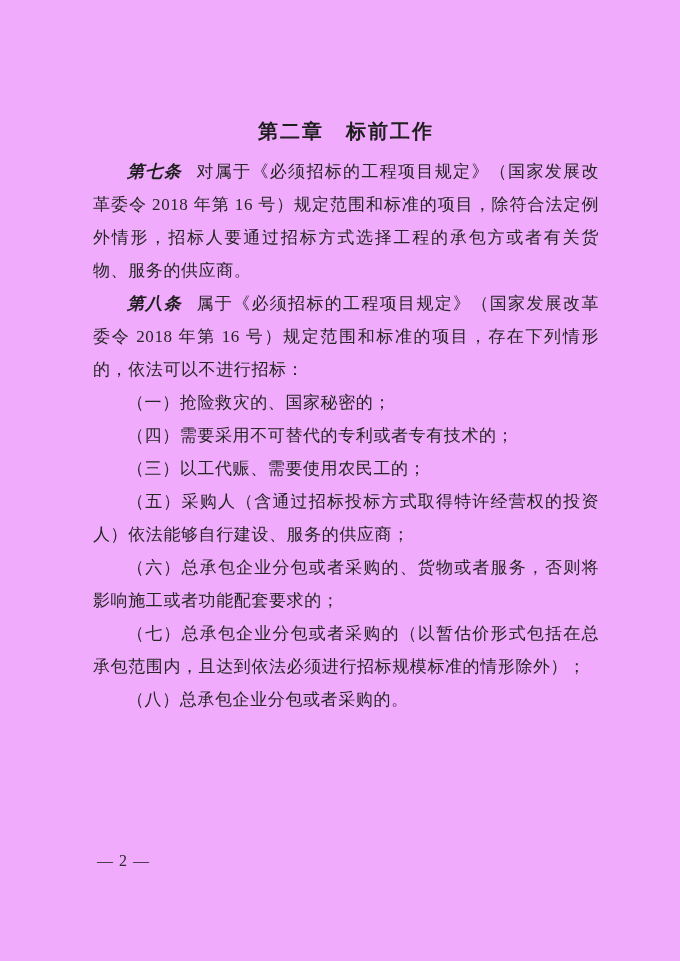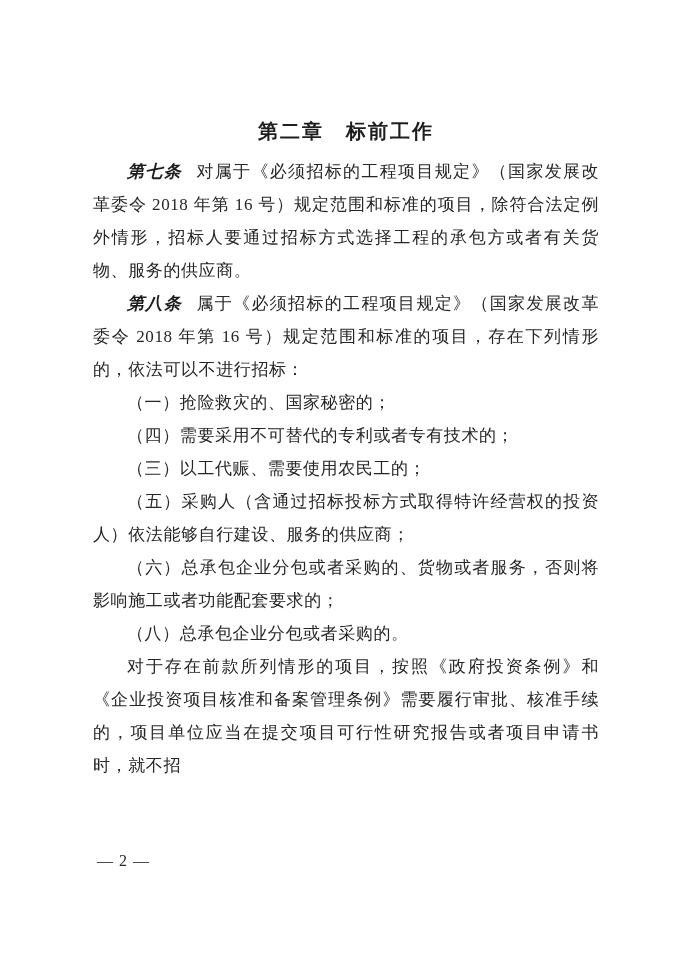--- a/index.html
+++ b/index.html
@@ -5,21 +5,21 @@
   html, body {
     margin: 0;
     padding: 0;
     background: #e8e8e8;
   }
   .page {
     position: relative;
     width: 680px;
     height: 961px;
     margin: 0 auto;
-    background: #ffffff;
+    background: #f0abfc;
     color: #262626;
     font-family: "Liberation Serif", "DejaVu Serif", serif;
     overflow: hidden;
   }
   .content {
     position: absolute;
     left: 93px;
     top: 118px;
     width: 506px;
   }
@@ -67,20 +67,20 @@
 
     <p class="para"><span class="art-num">第七条</span><span>对属于《必须招标的工程项目规定》（国家发展改革委令 2018 年第 16 号）规定范围和标准的项目，除符合法定例外情形，招标人要通过招标方式选择工程的承包方或者有关货物、服务的供应商。</span></p>
 
     <p class="para"><span class="art-num">第八条</span><span>属于《必须招标的工程项目规定》（国家发展改革委令 2018 年第 16 号）规定范围和标准的项目，存在下列情形的，依法可以不进行招标：</span></p>
 
     <p class="para">（一）抢险救灾的、国家秘密的；</p>
     <p class="para">（四）需要采用不可替代的专利或者专有技术的；</p>
     <p class="para">（三）以工代赈、需要使用农民工的；</p>
     <p class="para">（五）采购人（含通过招标投标方式取得特许经营权的投资人）依法能够自行建设、服务的供应商；</p>
     <p class="para">（六）总承包企业分包或者采购的、货物或者服务，否则将影响施工或者功能配套要求的；</p>
+    <p class="para">（七）总承包企业分包或者采购的（以暂估价形式包括在总承包范围内，且达到依法必须进行招标规模标准的情形除外）；</p>
     <p class="para">（八）总承包企业分包或者采购的。</p>
 
-    <p class="para">对于存在前款所列情形的项目，按照《政府投资条例》和《企业投资项目核准和备案管理条例》需要履行审批、核准手续的，项目单位应当在提交项目可行性研究报告或者项目申请书时，就不招</p>
 
   </div>
 
   <div class="page-number">— 2 —</div>
 </div>
 
 </body></html>

